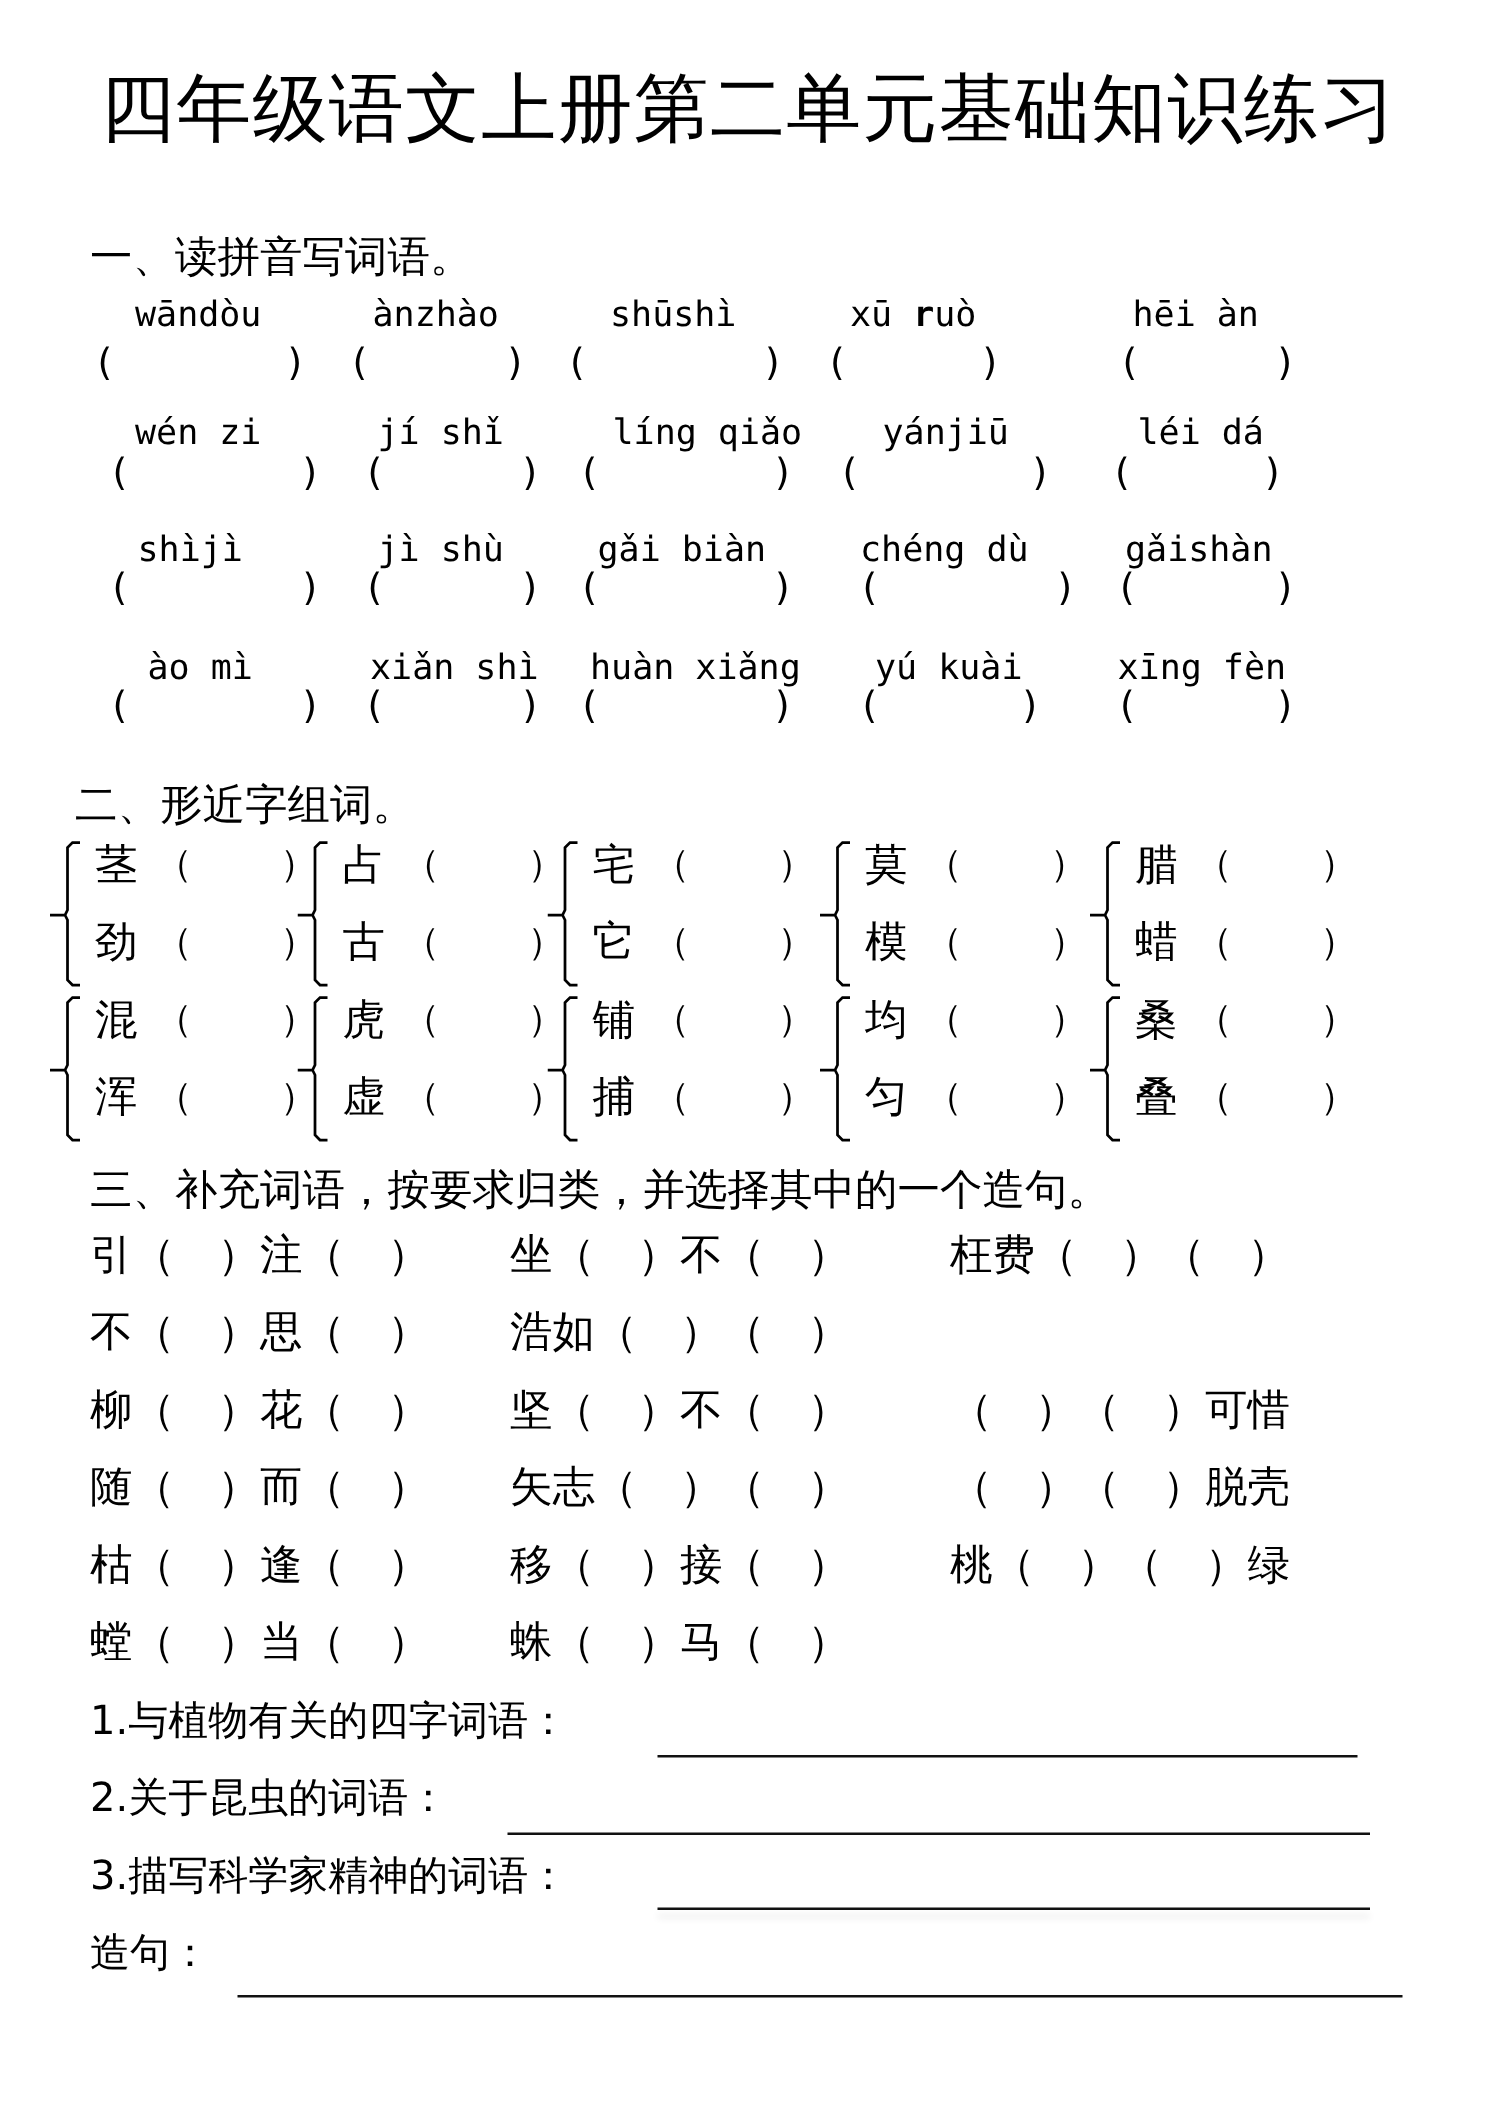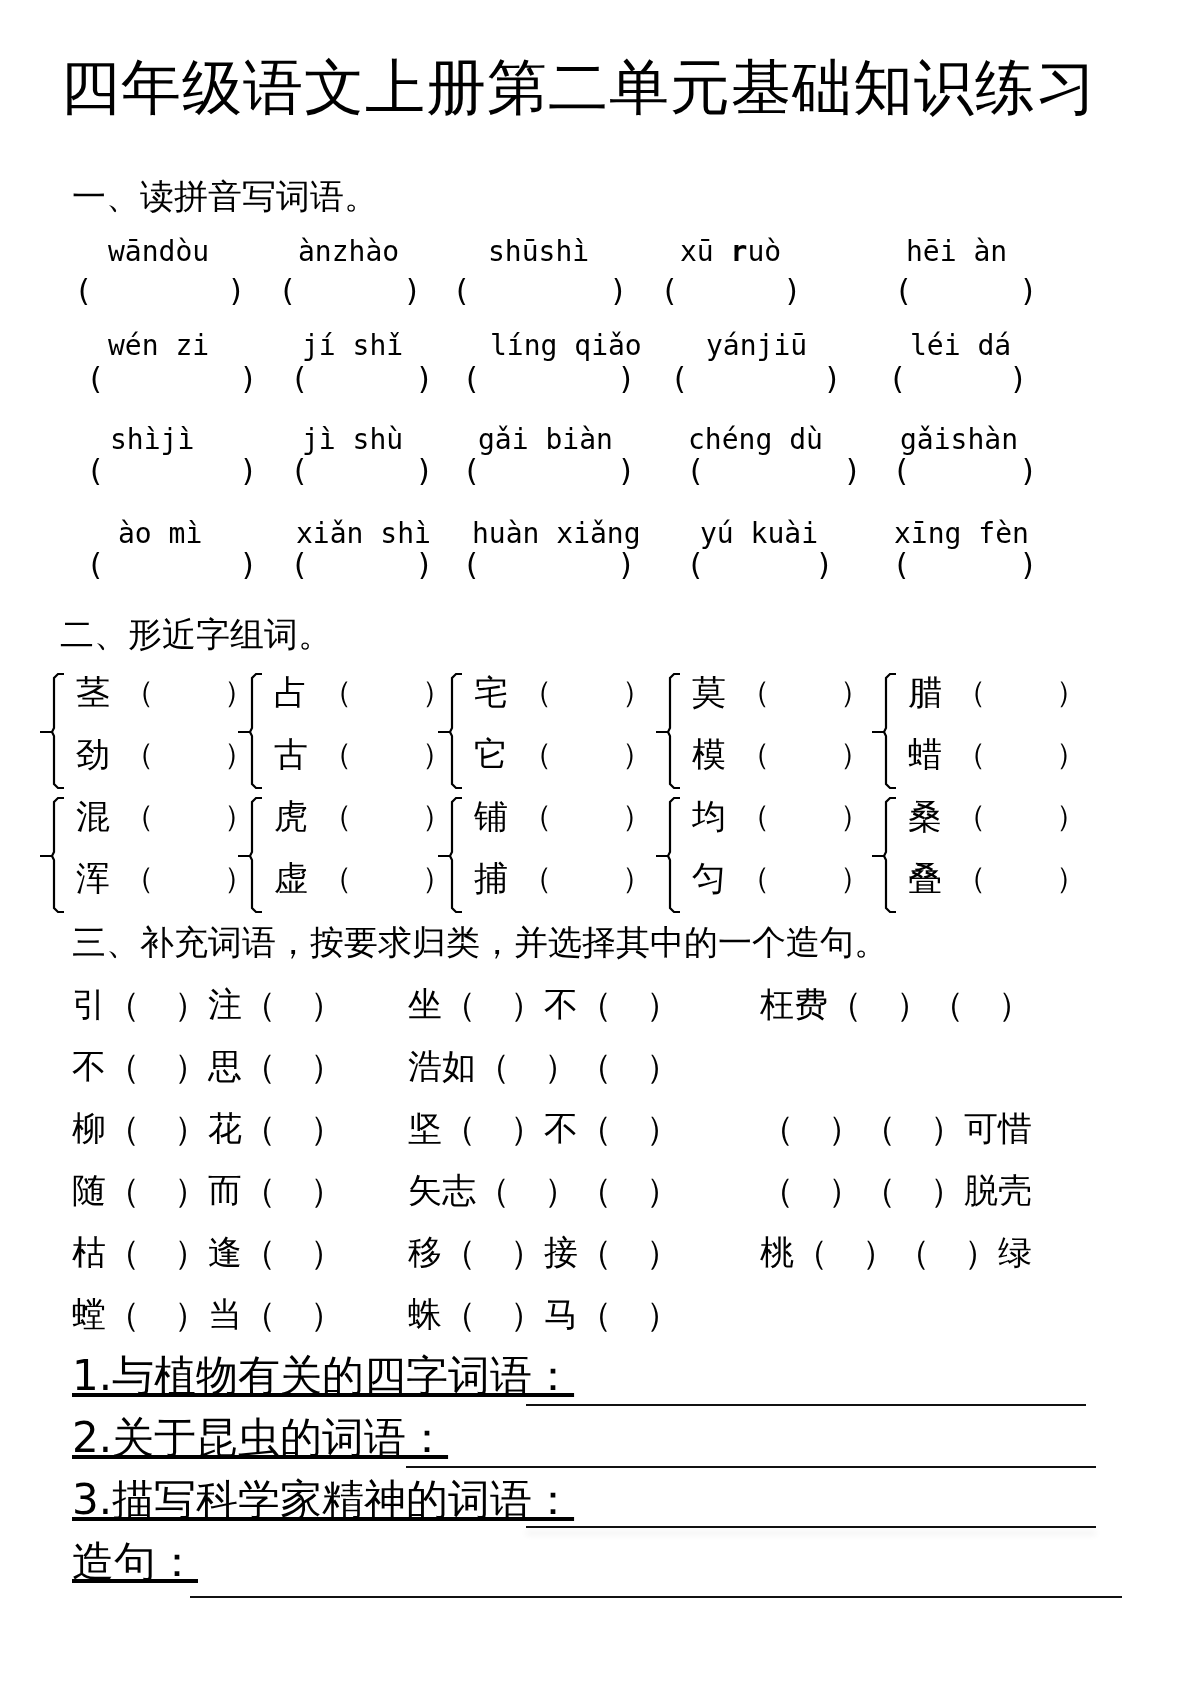--- a/index.html
+++ b/index.html
@@ -1,31 +1,31 @@
 <!DOCTYPE html>
 <html><head>
 <meta charset="utf-8">
 <style>
   html, body { margin:0; padding:0; background:#ffffff; }
   body { width:1191px; height:1684px; position:relative; overflow:hidden;
          font-family:"DejaVu Serif","Liberation Serif",serif; color:#000; }
   .abs { position:absolute; white-space:pre; }
-  .title { left:60px; top:52px; font-size:60px; font-family:"DejaVu Sans","Liberation Sans",sans-serif; letter-spacing:1px; line-height:70px; }
-  .section-title { font-size:34px; font-family:"DejaVu Sans","Liberation Sans",sans-serif; line-height:40px; }
+  .title { left:80px; top:52px; font-size:60px; font-family:"DejaVu Sans","Liberation Sans",sans-serif; letter-spacing:1px; line-height:70px; }
+  .section-title { font-size:34px; font-family:"DejaVu Sans","Liberation Sans",sans-serif; line-height:40px;margin-top:10px; }
   .pinyin { font-family:"DejaVu Sans Mono","Liberation Mono",monospace; font-size:28px; line-height:32px; }
   .bracket { font-family:"DejaVu Sans","Liberation Sans",sans-serif; font-size:30px; line-height:34px; }
   .bold-r { font-weight:bold; }
   .pair { position:absolute; width:210px; height:130px; }
   .pair .brace { position:absolute; left:0; top:0; width:30px; height:118px; }
   .pair .char { position:absolute; left:36px; font-size:34px; font-family:"DejaVu Sans","Liberation Sans",sans-serif; line-height:40px; }
   .pair .op { position:absolute; left:84px; font-size:30px; line-height:40px; font-family:"DejaVu Sans","Liberation Sans",sans-serif; }
   .pair .cp { position:absolute; left:184px; font-size:30px; line-height:40px; font-family:"DejaVu Sans","Liberation Sans",sans-serif; }
   .fill-row { position:absolute; left:72px; font-size:34px; font-family:"DejaVu Sans","Liberation Sans",sans-serif; line-height:40px; }
   .fill-item { position:absolute; top:0; white-space:pre; }
-  .q-label { position:absolute; left:72px; font-size:42px; font-family:"DejaVu Sans","Liberation Sans",sans-serif; line-height:40px; white-space:pre;text-decoration:underline; }
+  .q-label { position:absolute; left:72px; font-size:32px; font-family:"DejaVu Sans","Liberation Sans",sans-serif; line-height:40px; white-space:pre; }
   .answer-line { position:absolute; height:0; border-top:2.5px solid #111; }
   .shadow-line { box-shadow:0 6px 6px rgba(0,0,0,0.12); }
 </style>
 </head>
 <body>
 
 <div class="abs title">四年级语文上册第二单元基础知识练习</div>
 
 <div class="abs section-title" style="left:72px; top:176px;">一、读拼音写词语。</div>
 <div id="s1">

